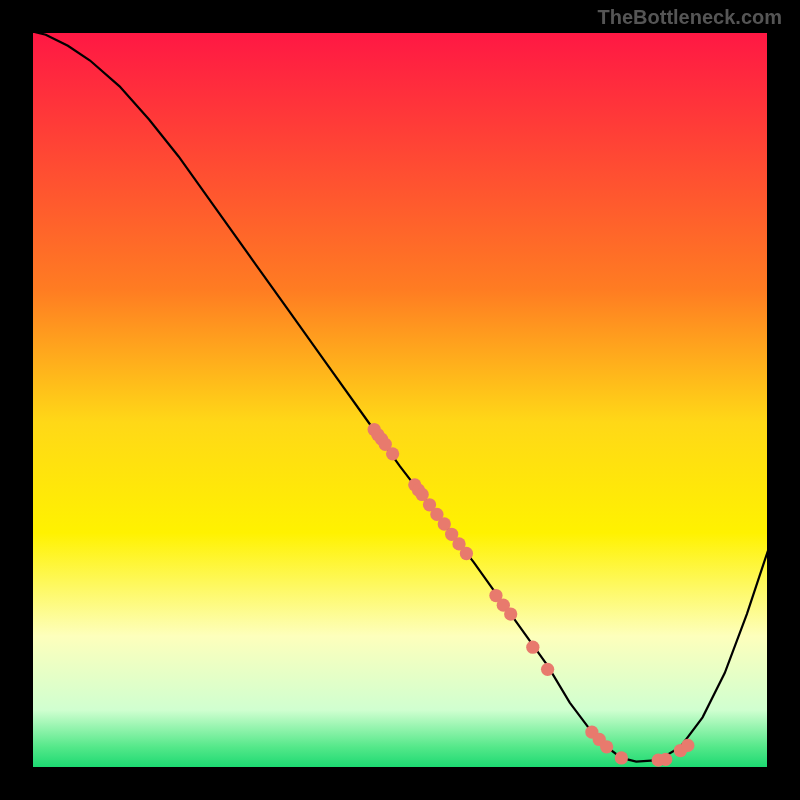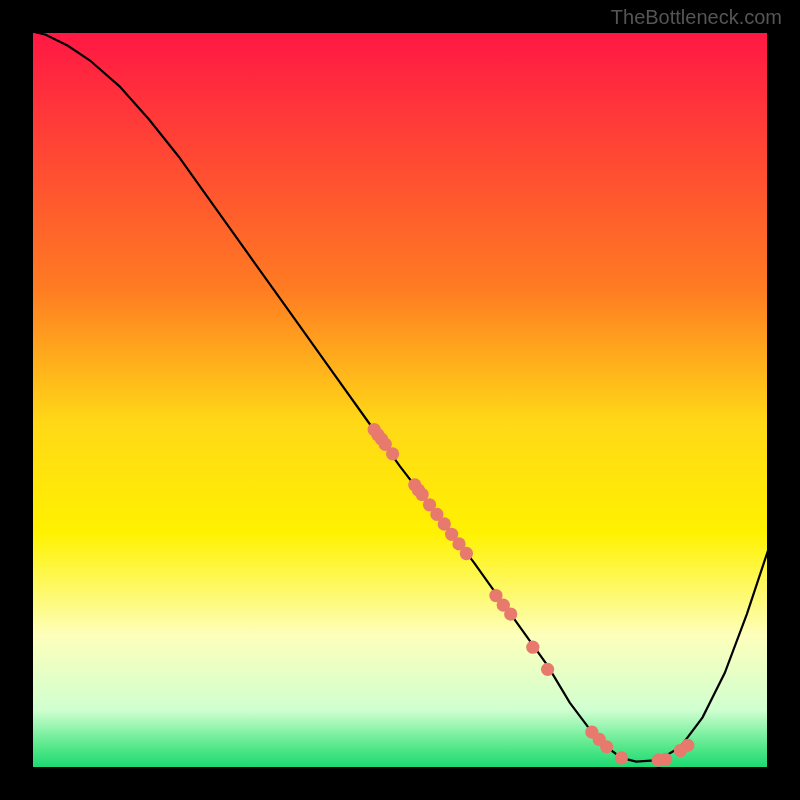--- a/index.html
+++ b/index.html
@@ -16,21 +16,21 @@
     width: 800px;
     height: 800px;
     background: #000;
   }
   .watermark {
     position: absolute;
     top: 6px;
     right: 18px;
     color: #555;
     font-size: 20px;
-    font-weight: 400;
+    font-weight: 700;
     font-family: Arial, sans-serif;
     user-select: none;
     margin-left: 40px;
   }
   .plot-area {
     position: absolute;
     left: 31px;
     top: 31px;
     width: 738px;
     height: 738px;

